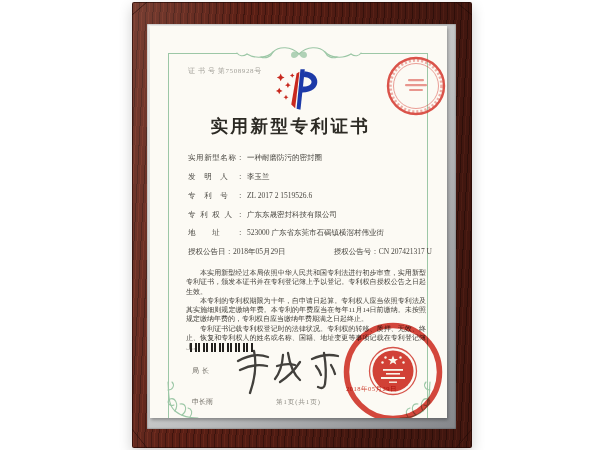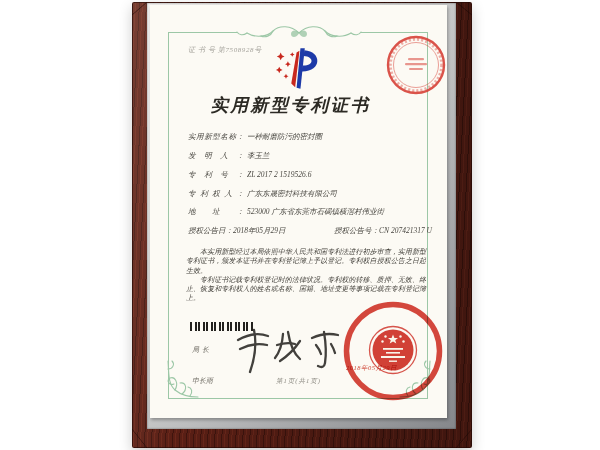--- a/index.html
+++ b/index.html
@@ -1,26 +1,26 @@
 <!DOCTYPE html>
 <html><head>
 <meta charset="utf-8">
 <style>
   html,body{margin:0;padding:0;background:#ffffff;}
   .scene{position:relative;width:600px;height:450px;background:#ffffff;overflow:hidden;
          font-family:"Liberation Serif","DejaVu Serif",serif;}
 
   
   .frame{position:absolute;left:132px;top:2px;width:340px;height:446px;box-sizing:border-box;
-         padding:1px 16px 19px 15px;border-radius:2px;background-color:#5a1f15;
+         padding:22px 16px 19px 15px;border-radius:2px;background-color:#5a1f15;
          background-image:
            linear-gradient(100deg, rgba(255,210,190,.18) 0%, rgba(0,0,0,0) 28%, rgba(0,0,0,.28) 78%),
            repeating-linear-gradient(93deg, rgba(20,4,2,.38) 0 1px, rgba(0,0,0,0) 1px 3px,
              rgba(150,60,40,.28) 3px 4px, rgba(0,0,0,0) 4px 7px);
-         box-shadow:0 5px 14px rgba(0,0,0,.2), inset 0 0 0 1px rgba(35,7,3,.65);font-style:italic;}
+         box-shadow:0 5px 14px rgba(0,0,0,.2), inset 0 0 0 1px rgba(35,7,3,.65);}
   .mitre{position:absolute;pointer-events:none;}
   .m-tl{left:0;top:0;width:15px;height:13px;background:linear-gradient(to bottom right,transparent 46%,rgba(25,5,2,.55) 50%,transparent 54%);}
   .m-tr{right:0;top:0;width:16px;height:13px;background:linear-gradient(to bottom left,transparent 46%,rgba(25,5,2,.55) 50%,transparent 54%);}
   .m-bl{left:0;bottom:0;width:15px;height:19px;background:linear-gradient(to top right,transparent 47%,rgba(25,5,2,.55) 50%,transparent 53%);}
   .m-br{right:0;bottom:0;width:16px;height:19px;background:linear-gradient(to top left,transparent 47%,rgba(25,5,2,.55) 50%,transparent 53%);}
 
   
   .matte{width:100%;height:100%;box-sizing:border-box;padding:2px 9px 11px 3px;
          background:linear-gradient(128deg,#f4f3f1 0%,#dddddb 30%,#bcbdbe 58%,#85878b 100%);
          box-shadow:inset 0 0 2px rgba(0,0,0,.5);}
@@ -169,20 +169,21 @@
               <span>授权公告日：</span><span>2018年05月29日</span>
             </span>
             <span class="gpair">
               <span>授权公告号：</span><span>CN 207421317 U</span>
             </span>
           </div>
         </div>
 
         <div class="bodytext">
           <p>本实用新型经过本局依照中华人民共和国专利法进行初步审查，实用新型专利证书，颁发本证书并在专利登记簿上予以登记。专利权自授权公告之日起生效。</p>
+          <p>本专利的专利权期限为十年，自申请日起算。专利权人应当依照专利法及其实施细则规定缴纳年费。本专利的年费应当在每年11月14日前缴纳。未按照规定缴纳年费的，专利权自应当缴纳年费期满之日起终止。</p>
           <p>专利证书记载专利权登记时的法律状况。专利权的转移、质押、无效、终止、恢复和专利权人的姓名或名称、国籍、地址变更等事项记载在专利登记簿上。</p>
         </div>
 
         <div class="barcode"></div>
 
         <div class="director">
           <div class="d1">局长</div>
           <div>申长雨</div>
         </div>
 

